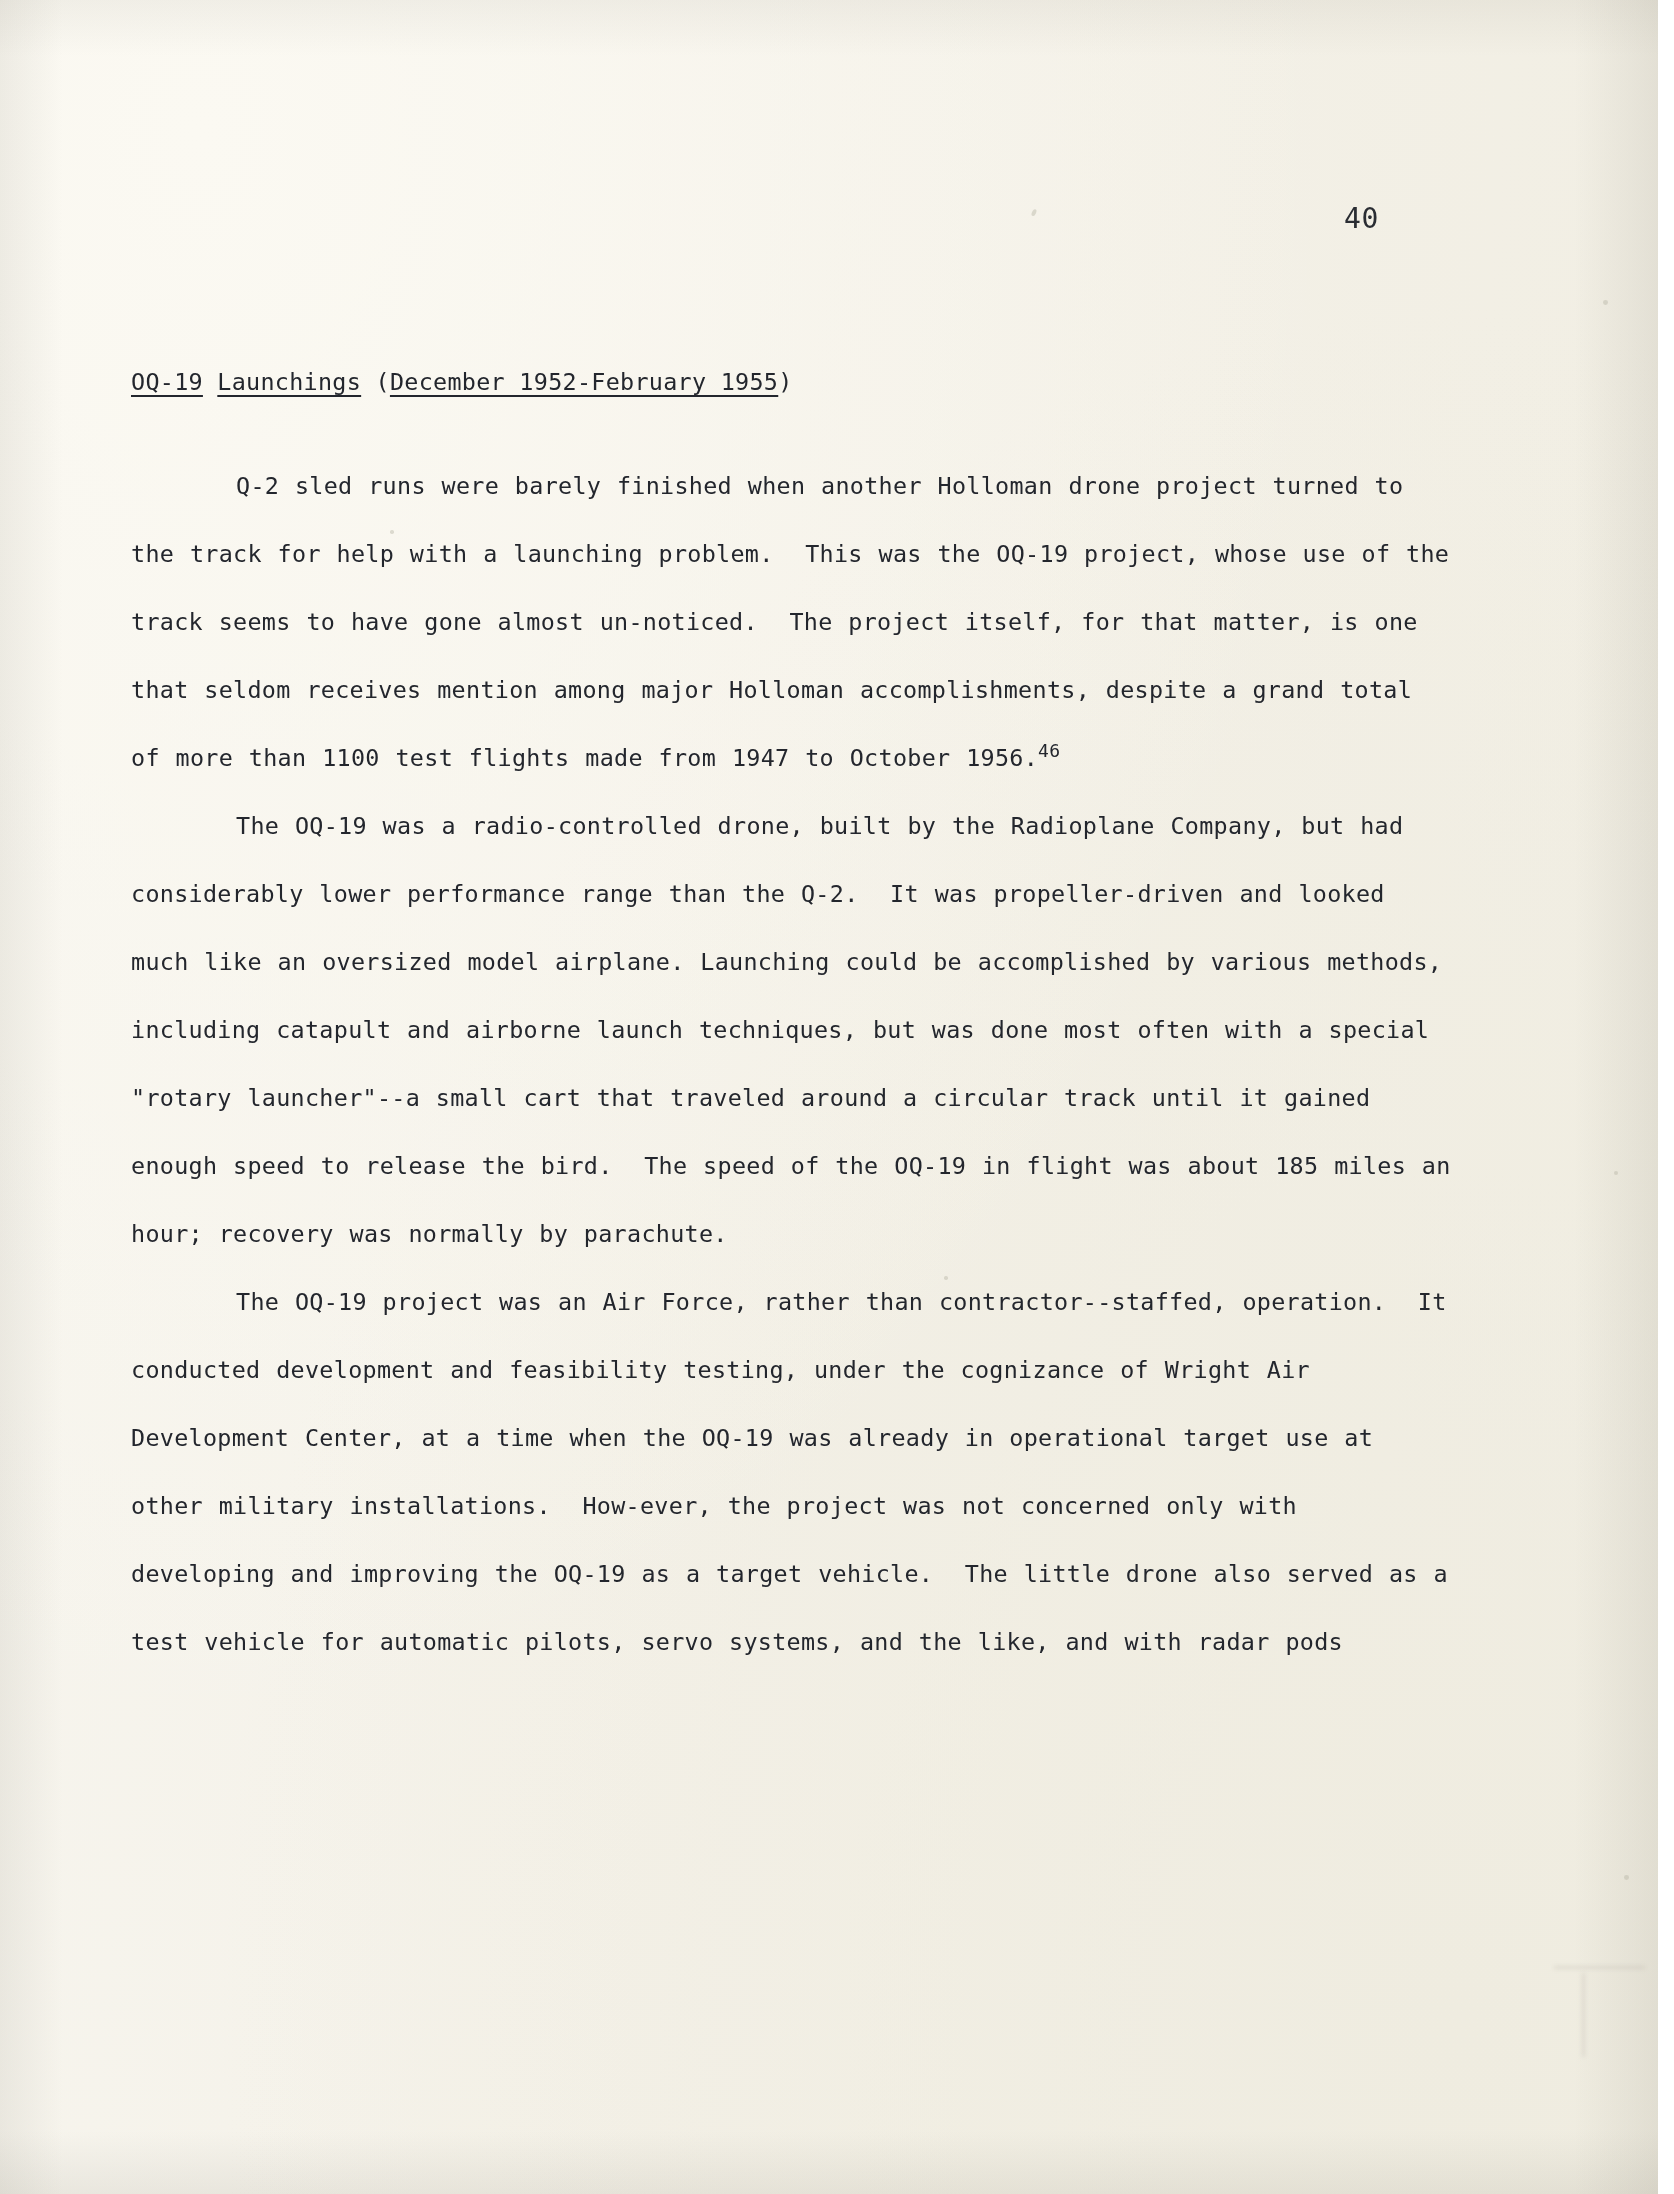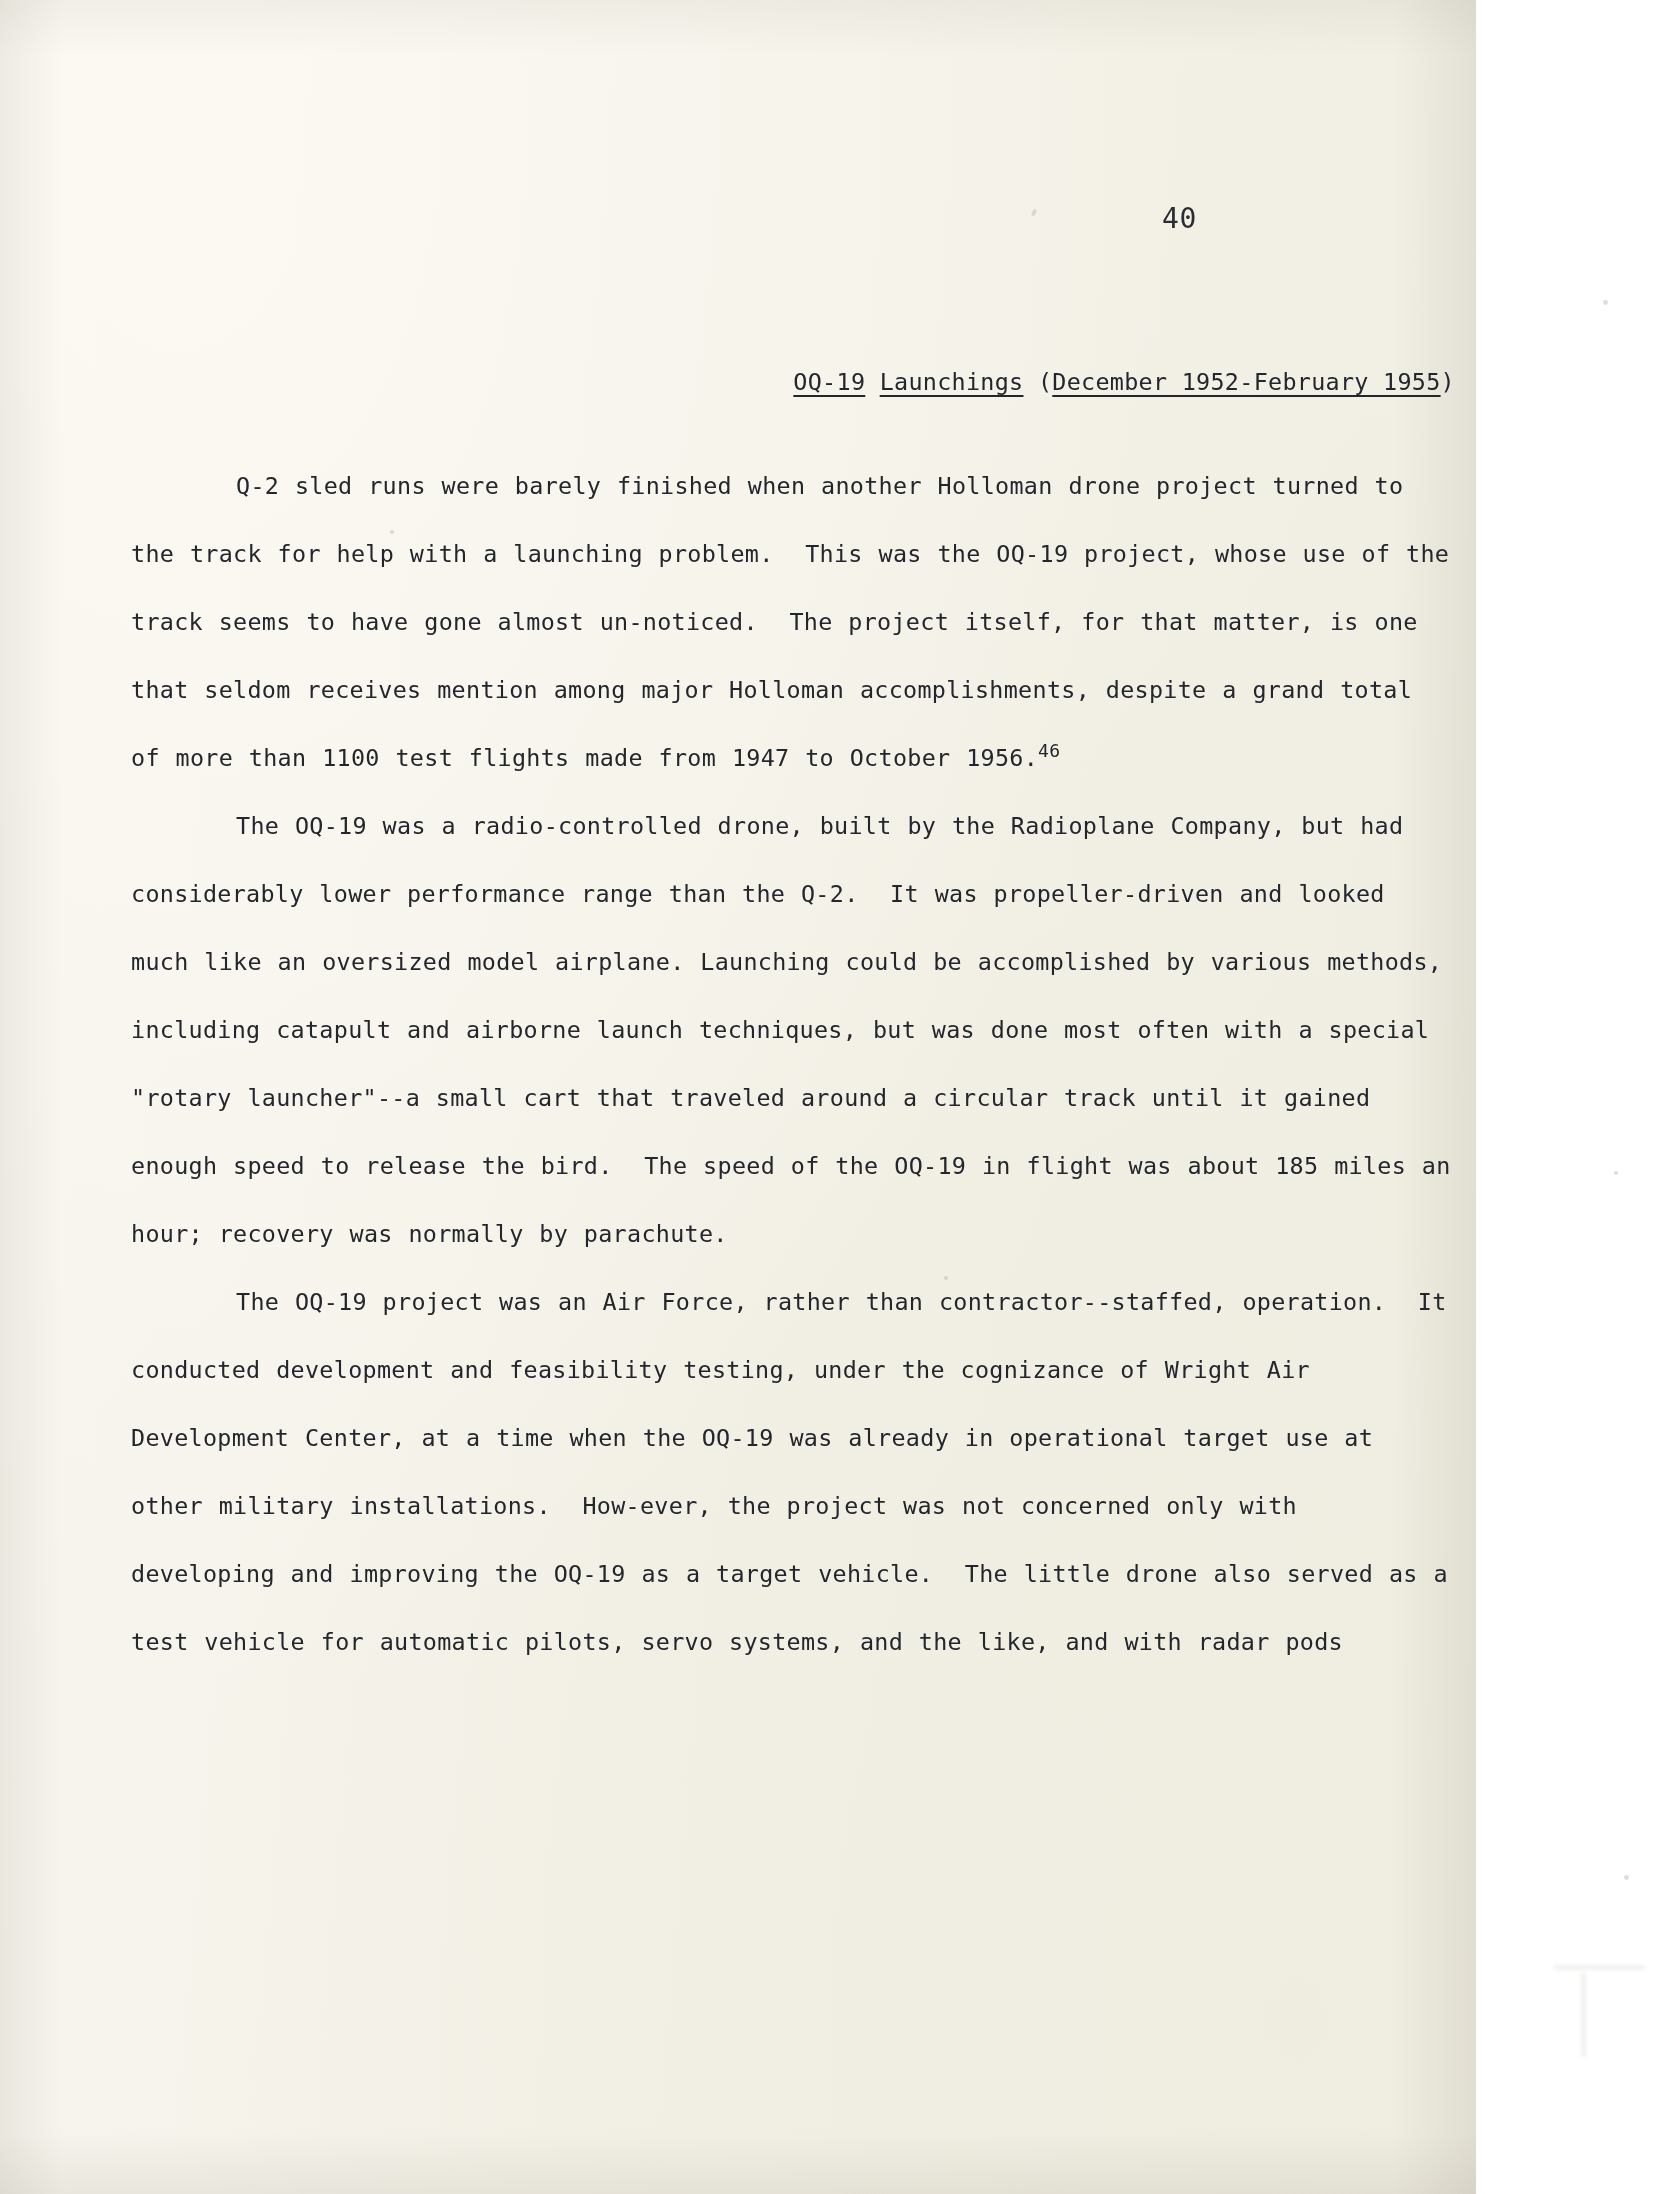--- a/index.html
+++ b/index.html
@@ -10,21 +10,21 @@
   body {
     width: 1674px;
     height: 2194px;
     font-family: "DejaVu Sans Mono", "Liberation Mono", monospace;
     color: #22252c;
     overflow: hidden;
   }
 
   .page {
     position: relative;
-    width: 1476px;
+    width: 1658px;
     height: 2194px;
     background: #f6f4ec;
     background-image:
       radial-gradient(ellipse at 12% 6%, #fbf9f2 0%, rgba(251,249,242,0) 55%),
       radial-gradient(ellipse at 88% 92%, #efece0 0%, rgba(239,236,224,0) 60%),
       linear-gradient(95deg, #f7f5ee 0%, #f4f1e8 45%, #f1eee3 100%);
     box-sizing: border-box;
   }
 
   
@@ -61,21 +61,21 @@
     white-space: pre-wrap;
     word-spacing: 1.4px;
   }
 
   p.para.indent-first {
     text-indent: 105px;
   }
 
   .heading {
     margin: 42px 0 36px 0;
-    text-align: right;
+    text-align: left;
     font-size: 23.4px;
     line-height: 67px;
     letter-spacing: 0.3px;
     color: #23262d;
   }
   .heading .u {
     text-decoration: underline;
     text-underline-offset: 4.9px;
   }
 

